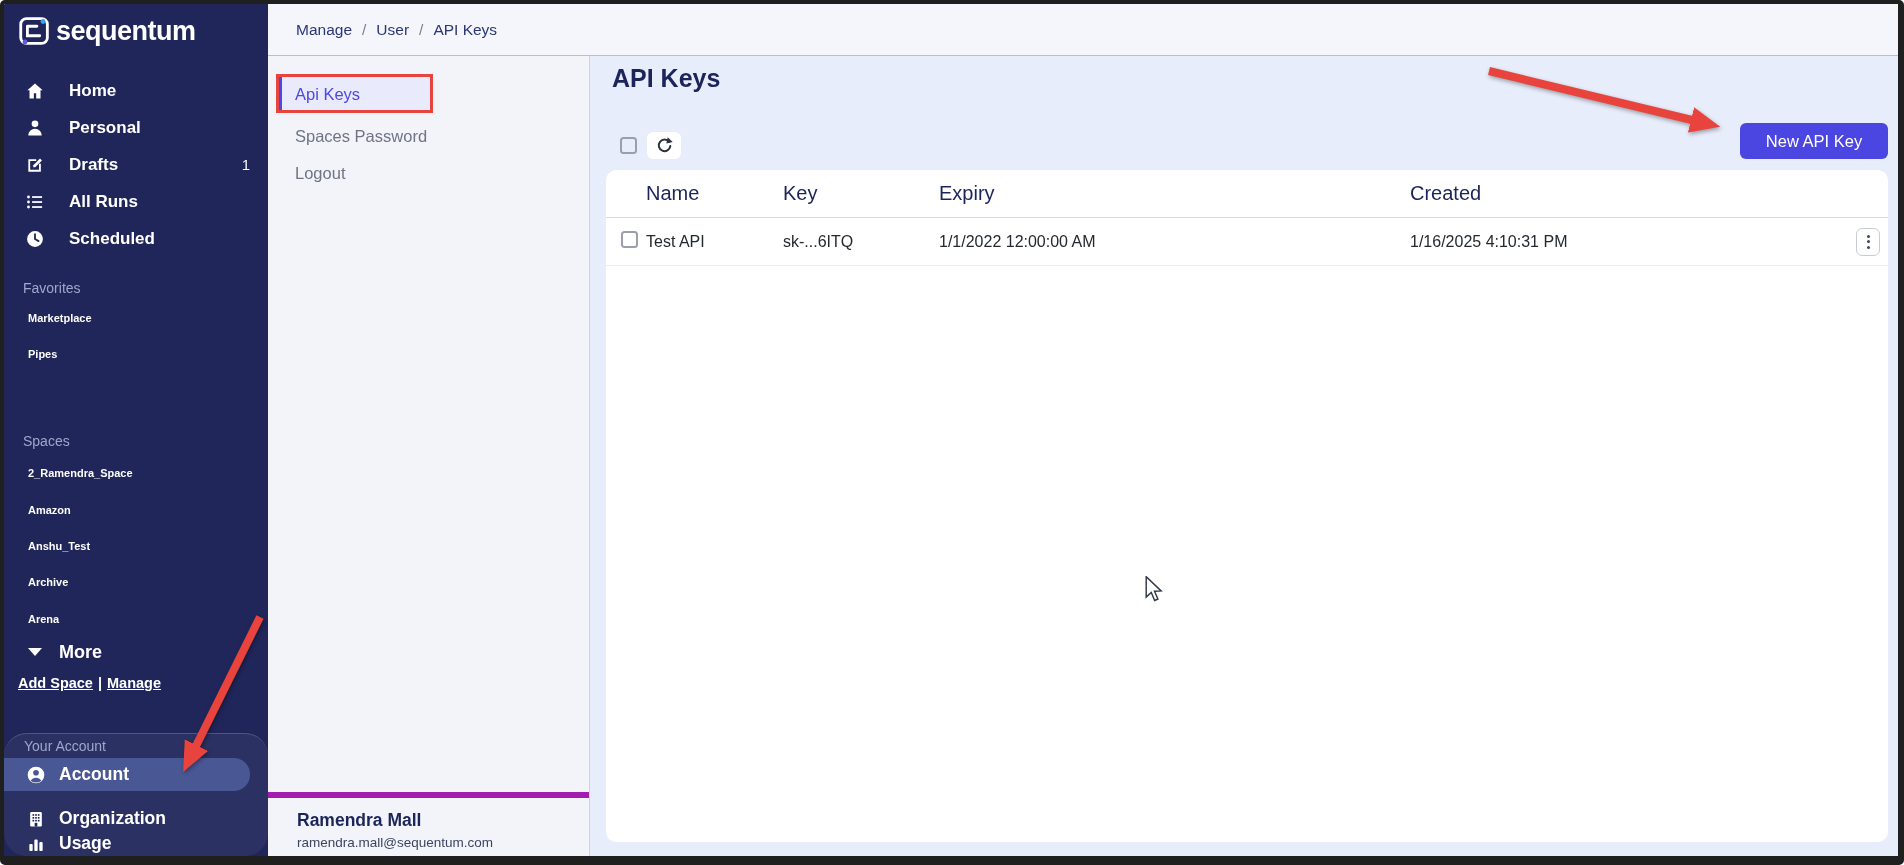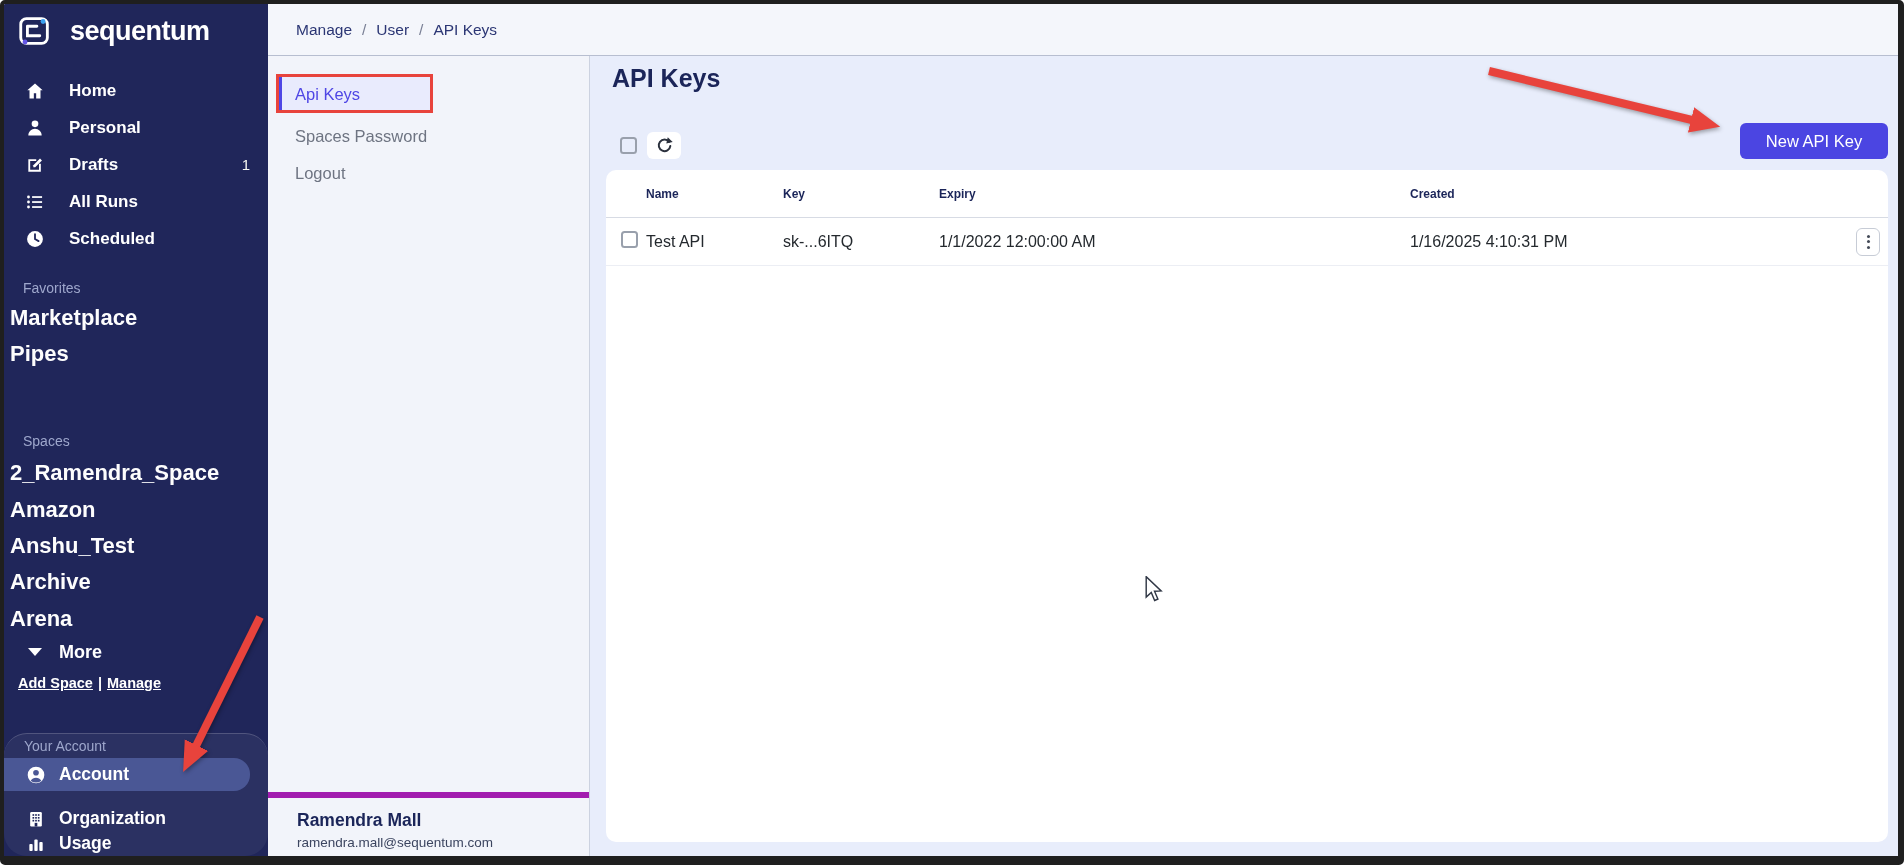--- a/index.html
+++ b/index.html
@@ -18,36 +18,36 @@
     overflow: hidden;
     background: #ffffff;
   }
   .app { position: absolute; inset: 0; }
 
   
   .sidebar {
     position: absolute; left: 0; top: 0; bottom: 0; width: 264px;
     background: #20265a; color: #ffffff; overflow: hidden;
   }
-  .logo { position: absolute; left: 12px; top: 8px; display: flex; align-items: center; gap: 16px; }
+  .logo { position: absolute; left: 12px; top: 8px; display: flex; align-items: center; gap: 2px; }
   .logo-text { font-size: 27px; font-weight: 700; letter-spacing: -0.5px; color: #fff; }
   .nav { position: absolute; left: 0; top: 68px; right: 0; }
   .nav-item {
     position: relative; height: 37px; display: flex; align-items: center;
     padding-left: 21px; gap: 24px; cursor: pointer;
   }
   .nav-item .lbl { font-size: 17px; font-weight: 600; color: #fff; }
   .nav-item .badge { position: absolute; right: 18px; font-size: 15px; color: #f7f7f2; }
   .nav-icon { width: 20px; height: 20px; flex: 0 0 20px; }
   .nav-icon svg { width: 20px; height: 20px; display: block; }
 
   .section-label { position: absolute; left: 19px; font-size: 14px; color: #9ea7cc; }
   .plain-item {
     position: absolute; left: 0; right: 0; height: 36px; display: flex; align-items: center;
-    padding-left: 6px; font-size: 22px; font-weight: 600; color: #fdfdfd; cursor: pointer;
+    padding-left: 24px; font-size: 11px; font-weight: 600; color: #fdfdfd; cursor: pointer;
   }
   .more-row { position: absolute; left: 0; right: 0; top: 630px; height: 36px; display: flex; align-items: center; gap: 17px; padding-left: 24px; cursor: pointer; }
   .more-row .tri { width: 0; height: 0; border-left: 7px solid transparent; border-right: 7px solid transparent; border-top: 8px solid #ffffff; }
   .more-row .lbl { font-size: 18px; font-weight: 600; }
   .space-links { position: absolute; left: 14px; top: 671px; font-size: 14.5px; font-weight: 600; color: #fff; }
   .space-links a { color: #fff; text-decoration: underline; cursor: pointer; text-align: center; }
   .space-links .sep { margin: 0 5px; text-decoration: none; }
 
   .account-block {
     position: absolute; left: 0; right: 0; top: 729px; bottom: 0;
@@ -95,21 +95,21 @@
     position: absolute; left: 1150px; top: 67px; width: 148px; height: 36px;
     background: #4b45e2; color: #ffffff; font-size: 16.5px; border: none; border-radius: 6px; cursor: pointer;
     font-family: "Liberation Sans", sans-serif;
   }
   .table-card {
     position: absolute; left: 16px; top: 114px; width: 1282px; height: 672px;
     background: #ffffff; border-radius: 10px; overflow: hidden;
   }
   .tgrid { display: grid; grid-template-columns: 40px 137px 156px 471px 446px 1fr; align-items: center; height: 48px; }
   .thead { border-bottom: 1px solid #d7dbe4; }
-  .thead .th { font-size: 12px; font-weight: 700; color: #1b2559; }
+  .thead .th { font-size: 20px; font-weight: 400; color: #1b2559; }
   .trow { border-bottom: 1px solid #eceef4; }
   .trow .td { font-size: 16px; color: #24292e; }
   .td-check { padding-left: 15px; }
   .trow .cbox { background: #fff; }
   .key-link { color: #2b27df; cursor: pointer; }
   .kebab-btn {
     justify-self: end; margin-right: 8px; width: 24px; height: 28px;
     border: 1px solid #c7ccd6; border-radius: 6px; background: #fff; cursor: pointer;
     display: flex; flex-direction: column; align-items: center; justify-content: center; gap: 2.5px;
   }

